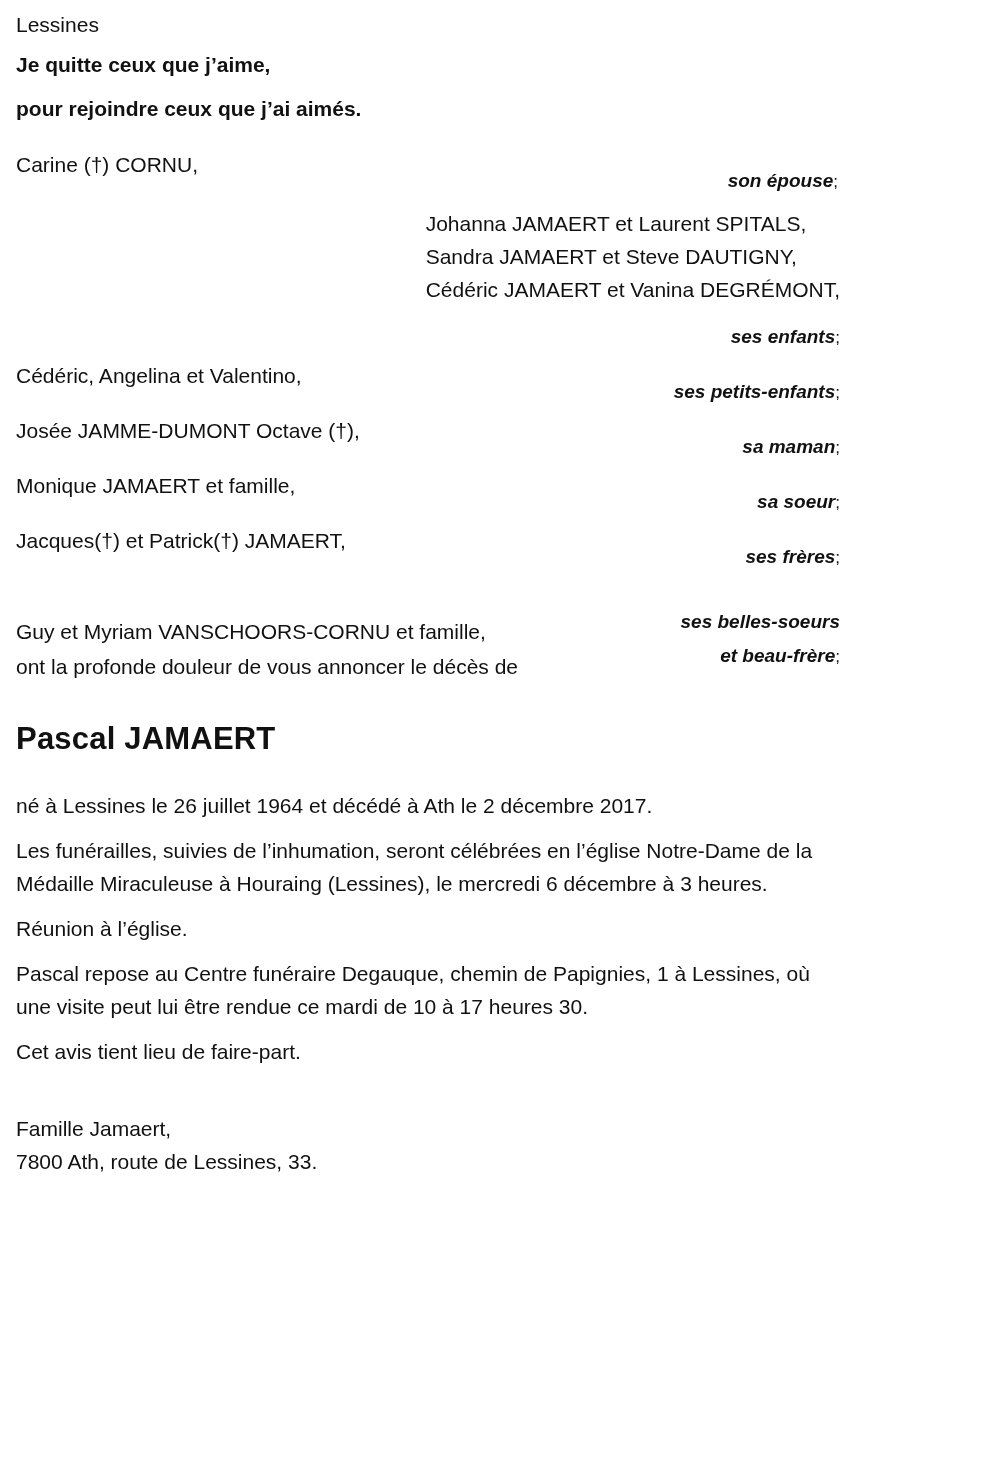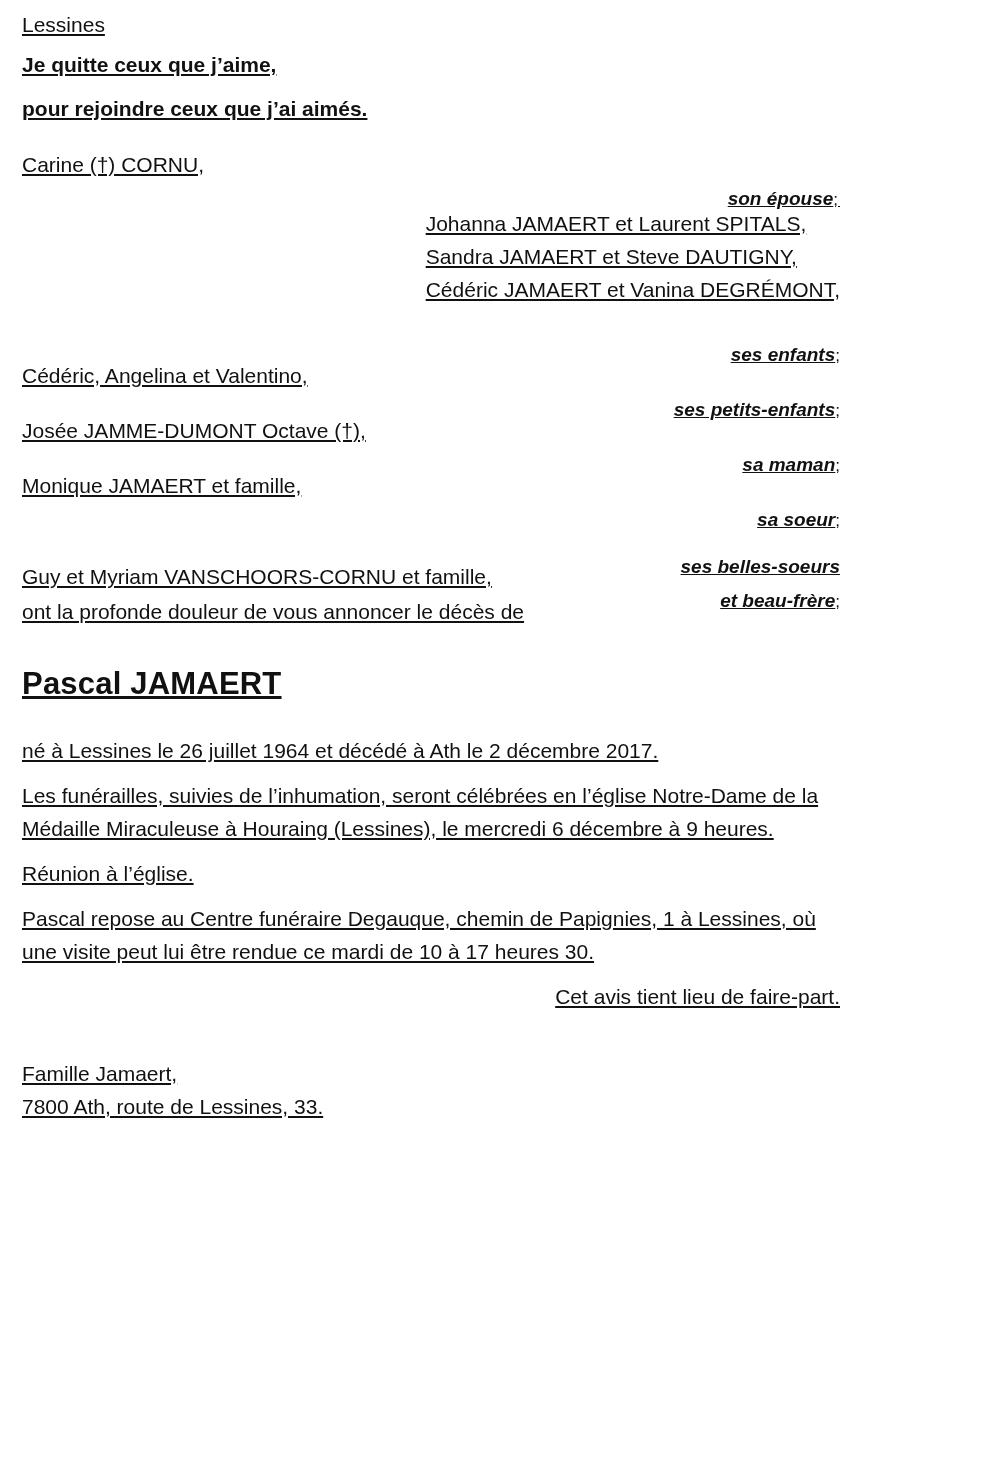--- a/index.html
+++ b/index.html
@@ -13,22 +13,21 @@
     height: 1462px;
     font-family: "Liberation Sans", "DejaVu Sans", sans-serif;
     color: #111111;
     -webkit-font-smoothing: antialiased;
   }
   .page {
     position: relative;
     width: 848px;
     height: 1462px;
     box-sizing: border-box;
-    padding: 10px 8px 0 22px;
-    text-decoration: underline;
+    padding: 10px 8px 0 16px;
   }
 
   
   .locality {
     font-size: 21px;
     line-height: 30px;
     margin: 0 0 10px 0;
   }
   .epigraph-line {
     font-size: 21px;
@@ -61,21 +60,21 @@
     flex: 0 0 auto;
     text-align: right;
     font-size: 19px;
     font-weight: bold;
     font-style: italic;
     line-height: 30px;
     padding-left: 20px;
     white-space: nowrap;
     align-self: flex-end;
     position: relative;
-    top: 34px;
+    top: 16px;
   }
   .relation .semi {
     font-weight: normal;
     font-style: normal;
     font-size: 17px;
   }
   .relation .sp { letter-spacing: 2px; }
 
   
   .g-spouse { margin-bottom: 26px; }
@@ -106,21 +105,21 @@
   
   .body-block {
     margin-top: 30px;
   }
   .para {
     font-size: 21px;
     line-height: 33px;
     margin: 0 0 12px 0;
     max-width: 952px;
   }
-  .para:last-child { margin-bottom: 14px; text-align: right; }
+  .para:last-child { margin-bottom: 14px; }
 
   .signature {
     margin-top: 44px;
   }
   .signature .sig-line {
     font-size: 21px;
     line-height: 33px;
   }
 </style>
 </head>
@@ -175,40 +174,48 @@
 
     <div class="family-group g-sister">
       <div class="names">
         <div class="name-line">Monique JAMAERT et famille,</div>
       </div>
       <div class="relation">
         <span>sa soeur</span><span class="semi">;</span>
       </div>
     </div>
 
+    <div class="family-group g-brothers">
+      <div class="names">
+        <div class="name-line">Jacques(†) et Patrick(†) JAMAERT,</div>
+      </div>
+      <div class="relation">
+        <span>ses frères</span><span class="semi">;</span>
+      </div>
+    </div>
 
     <div class="family-group g-inlaws">
       <div class="names">
         <div class="name-line">Guy et Myriam VANSCHOORS-CORNU et famille,</div>
       </div>
       <div class="relation">
         <div>ses belles-soeurs</div>
         <div><span>et beau-frère</span><span class="semi">;</span></div>
       </div>
     </div>
 
   </div>
 
   <div class="announce">ont la profonde douleur de vous annoncer le décès de</div>
 
   <h1 class="deceased-name">Pascal JAMAERT</h1>
 
   <div class="body-block">
     <p class="para">né à Lessines le 26 juillet 1964 et décédé à Ath le 2 décembre 2017.</p>
-    <p class="para">Les funérailles, suivies de l’inhumation, seront célébrées en l’église Notre-Dame de la Médaille Miraculeuse à Houraing (Lessines), le mercredi 6 décembre à 9 heures.</p>
+    <p class="para">Les funérailles, suivies de l’inhumation, seront célébrées en l’église Notre-Dame de la Médaille Miraculeuse à Houraing (Lessines), le mercredi 6 décembre à 3 heures.</p>
     <p class="para">Réunion à l’église.</p>
     <p class="para">Pascal repose au Centre funéraire Degauque, chemin de Papignies, 1 à Lessines, où une visite peut lui être rendue ce mardi de 10 à 17 heures 30.</p>
     <p class="para">Cet avis tient lieu de faire-part.</p>
   </div>
 
   <div class="signature">
     <div class="sig-line">Famille Jamaert,</div>
     <div class="sig-line">7800 Ath, route de Lessines, 33.</div>
   </div>
 

